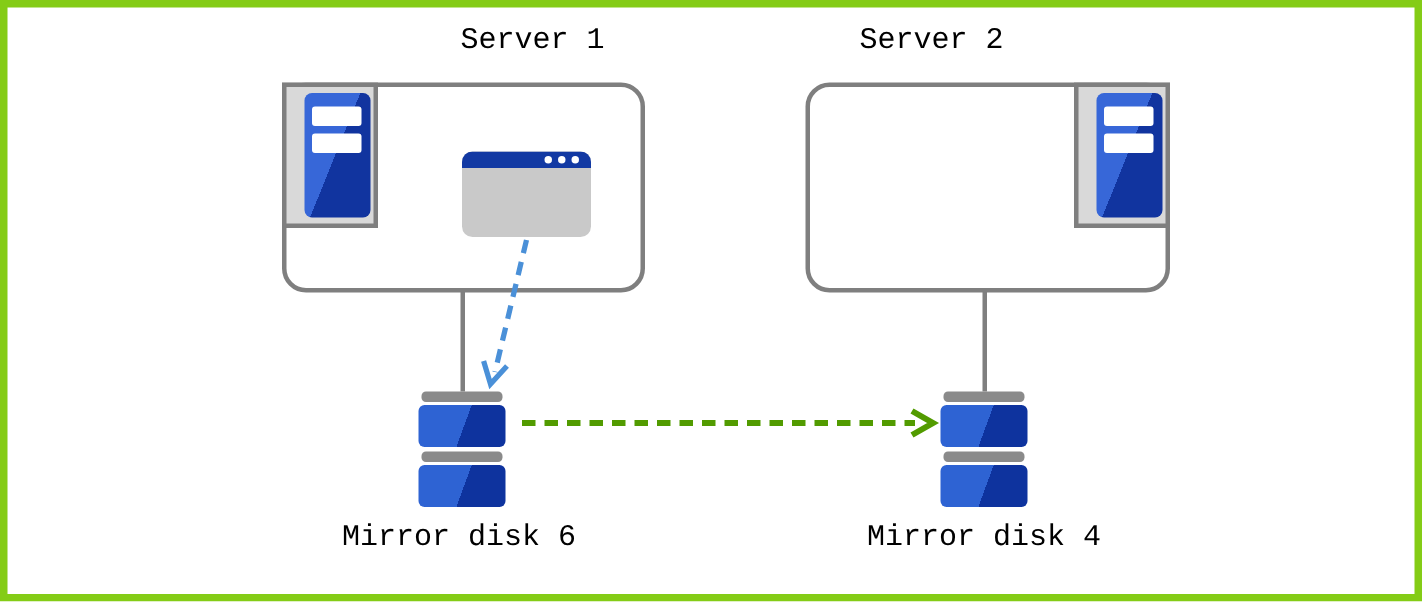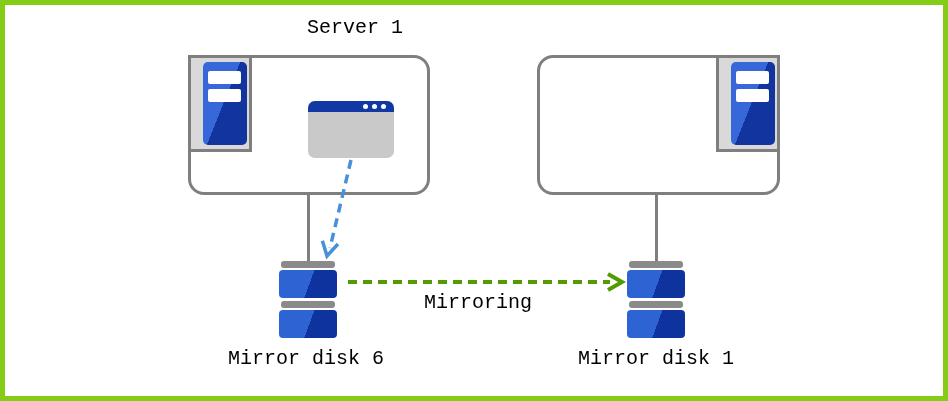--- a/index.html
+++ b/index.html
@@ -89,20 +89,21 @@
   </div>
   <div class="label" id="application-label">Application A</div>
   <div class="app-window">
     <div class="app-titlebar">
       <div class="dot d1"></div>
       <div class="dot d2"></div>
       <div class="dot d3"></div>
     </div>
   </div>
 
+  <div class="label" id="server2-label">Server 2</div>
   <div class="server-box" id="server2-box"></div>
   <div class="server-icon" id="server2-icon">
     <div class="tower">
       <div class="slot s1"></div>
       <div class="slot s2"></div>
     </div>
   </div>
 
   <div class="disk" id="disk1">
     <div class="disk-cap"></div>
@@ -110,23 +111,22 @@
     <div class="disk-cap"></div>
     <div class="disk-body"></div>
   </div>
   <div class="disk" id="disk2">
     <div class="disk-cap"></div>
     <div class="disk-body"></div>
     <div class="disk-cap"></div>
     <div class="disk-body"></div>
   </div>
   <div class="label" id="disk1-label">Mirror disk 6</div>
-  <div class="label" id="disk2-label">Mirror disk 1</div>
+  <div class="label" id="disk2-label">Mirror disk 4</div>
 
-  <div class="label" id="mirroring-label">Mirroring</div>
 
   <svg class="arrow-overlay" width="948" height="401" viewBox="0 0 948 401">
 
     <g>
       <path d="M346,155 L325,243" fill="none" stroke="#4a90d8" stroke-width="3.5" stroke-dasharray="9,6"></path>
       <path d="M333,239 L322,251 L317.4,235.7" fill="none" stroke="#4a90d8" stroke-width="3.5"></path>
     </g>
 
     <g>
       <path d="M343,277 L605,277" fill="none" stroke="#529b00" stroke-width="4" stroke-dasharray="9,6"></path>

